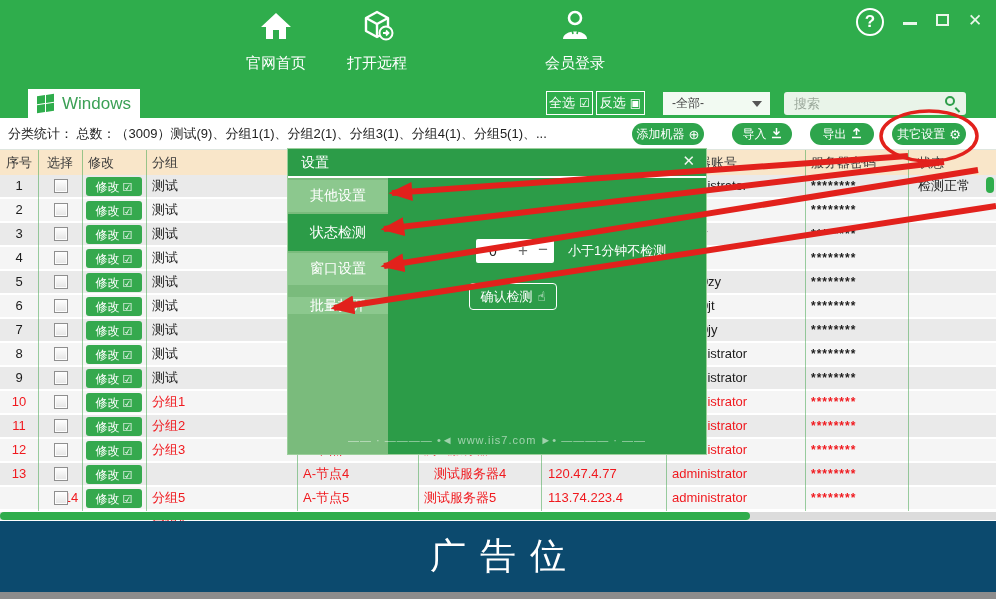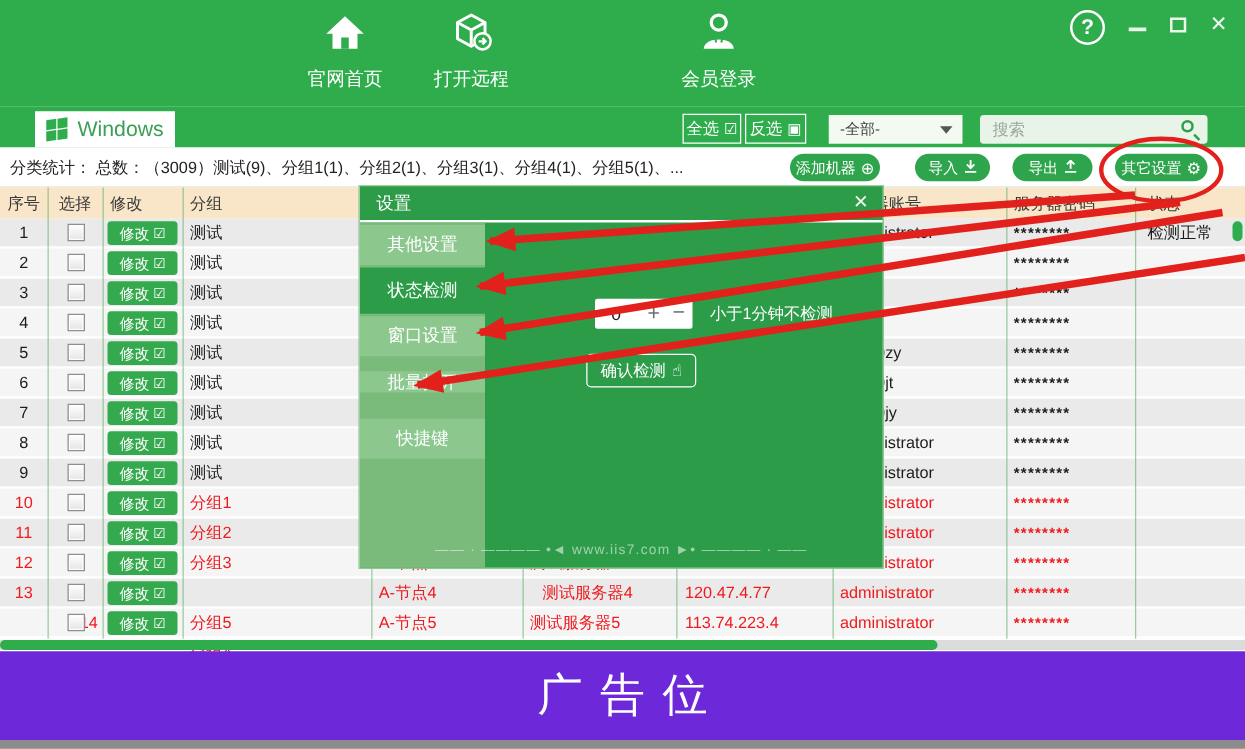--- a/index.html
+++ b/index.html
@@ -75,21 +75,21 @@
        background:linear-gradient(#ffffff,#e4e4e4);box-shadow:inset 0 0 0 1px #fdfdfd;cursor:pointer;}
   .modbtn{position:absolute;left:4px;top:2px;width:56px;height:19px;background:#35A94E;border-radius:3px;
           color:#fff;font-size:12px;display:flex;align-items:center;justify-content:center;gap:3px;cursor:pointer;}
   .modbtn .mico{font-size:11px;}
   .vline{position:absolute;top:150px;height:361px;width:1px;background:rgba(72,168,84,.55);z-index:5;}
   .vscroll-dot{position:absolute;left:986px;top:177px;width:8px;height:16px;background:#2FAD4C;border-radius:4px;z-index:6;cursor:pointer;}
 
   
   .hscroll{position:absolute;left:0;top:512px;width:996px;height:8px;background:#DCDCDC;}
   .hthumb{position:absolute;left:0;top:0;width:750px;height:8px;background:#2FAD4C;border-radius:4px;cursor:pointer;}
-  .ad{position:absolute;left:0;top:521px;width:996px;height:71px;background:#6d28d9;
+  .ad{position:absolute;left:0;top:521px;width:996px;height:71px;background:#0c4a6e;
       display:flex;align-items:center;justify-content:center;}
   .ad-lbl{color:#fff;font-size:36px;font-weight:200;letter-spacing:14px;text-indent:14px;}
   .bottombar{position:absolute;left:0;top:592px;width:996px;height:7px;background:#8C8C8C;}
 
   
   .modal{position:absolute;left:287px;top:148px;width:420px;height:307px;background:#2C9C48;
          border:1px solid #9CCF9C;z-index:50;}
   .modal-title{position:absolute;left:13px;top:5px;font-size:14px;color:#fff;}
   .modal-close{position:absolute;right:11px;top:3px;font-size:15px;color:#f0f7f0;cursor:pointer;}
   .modal-sep{position:absolute;left:0;top:27px;width:100%;height:2px;background:#fff;}
@@ -527,21 +527,20 @@
 
   <div class="modal">
     <span class="modal-title">设置</span>
     <span class="modal-close">✕</span>
     <div class="modal-sep"></div>
     <div class="modal-side"></div>
     <div class="mitem mi0">其他设置</div>
     <div class="mitem mi1 active">状态检测</div>
     <div class="mitem mi2">窗口设置</div>
     <div class="mitem mi3">批量打开</div>
-    <div class="mitem mi4">快捷键</div>
 
     <div class="spinner">
       <span class="spin-val">0</span>
       <span class="spin-plus">+</span>
       <span class="spin-minus">−</span>
     </div>
     <span class="hint">小于1分钟不检测</span>
     <div class="confirm">
       <span>确认检测</span>
       <span>☝</span>

